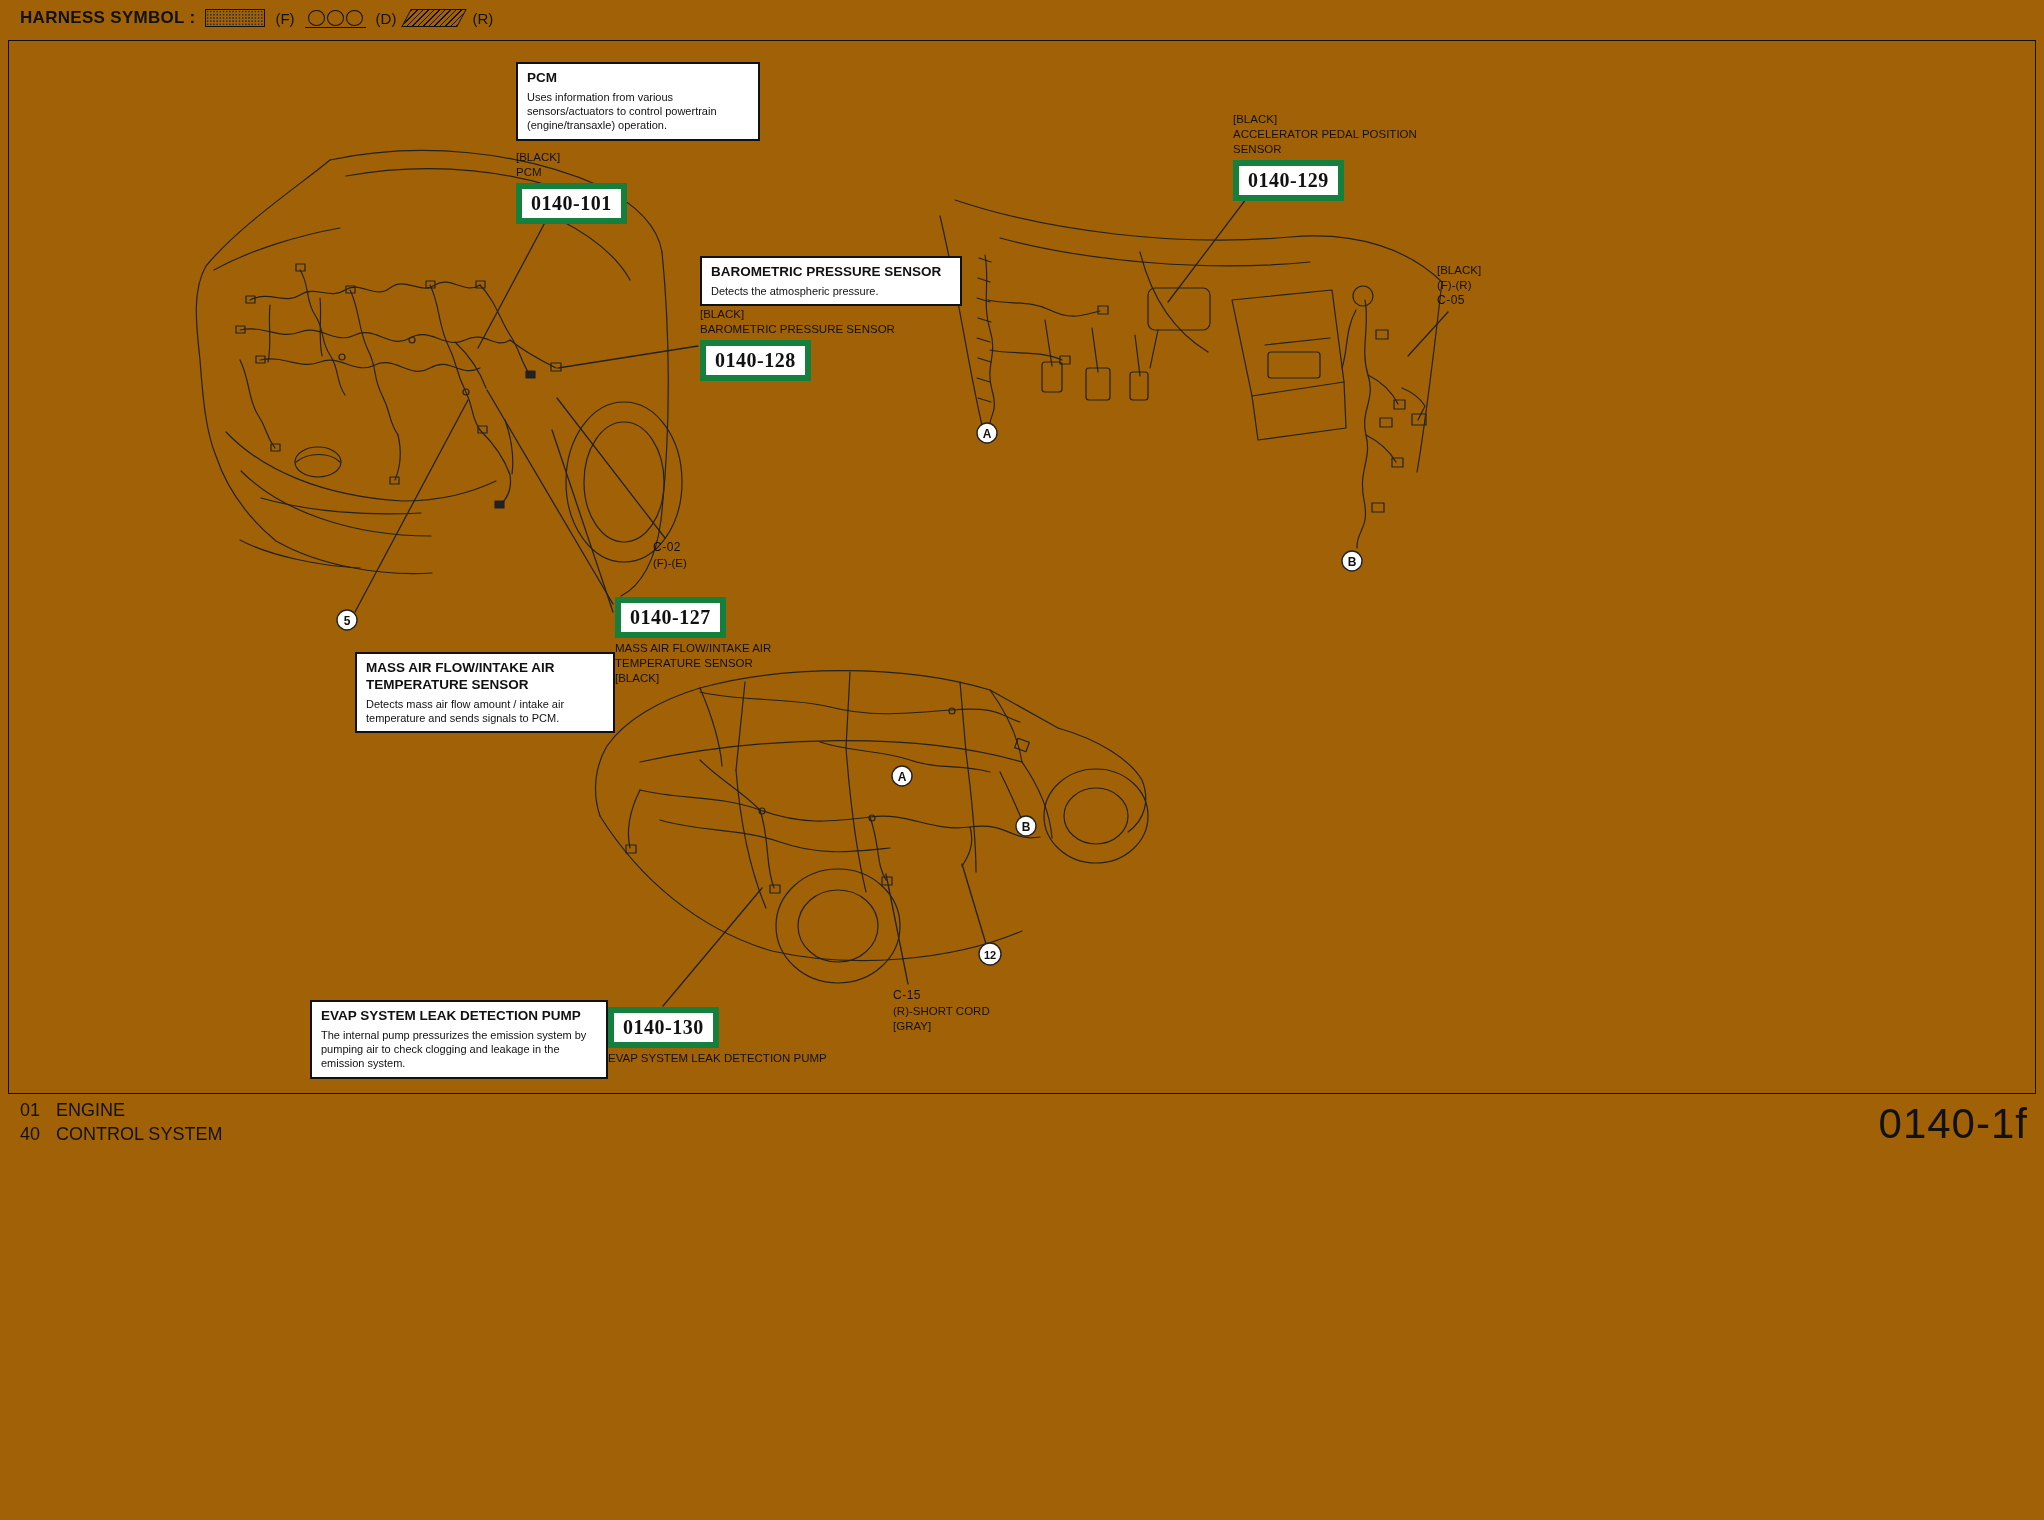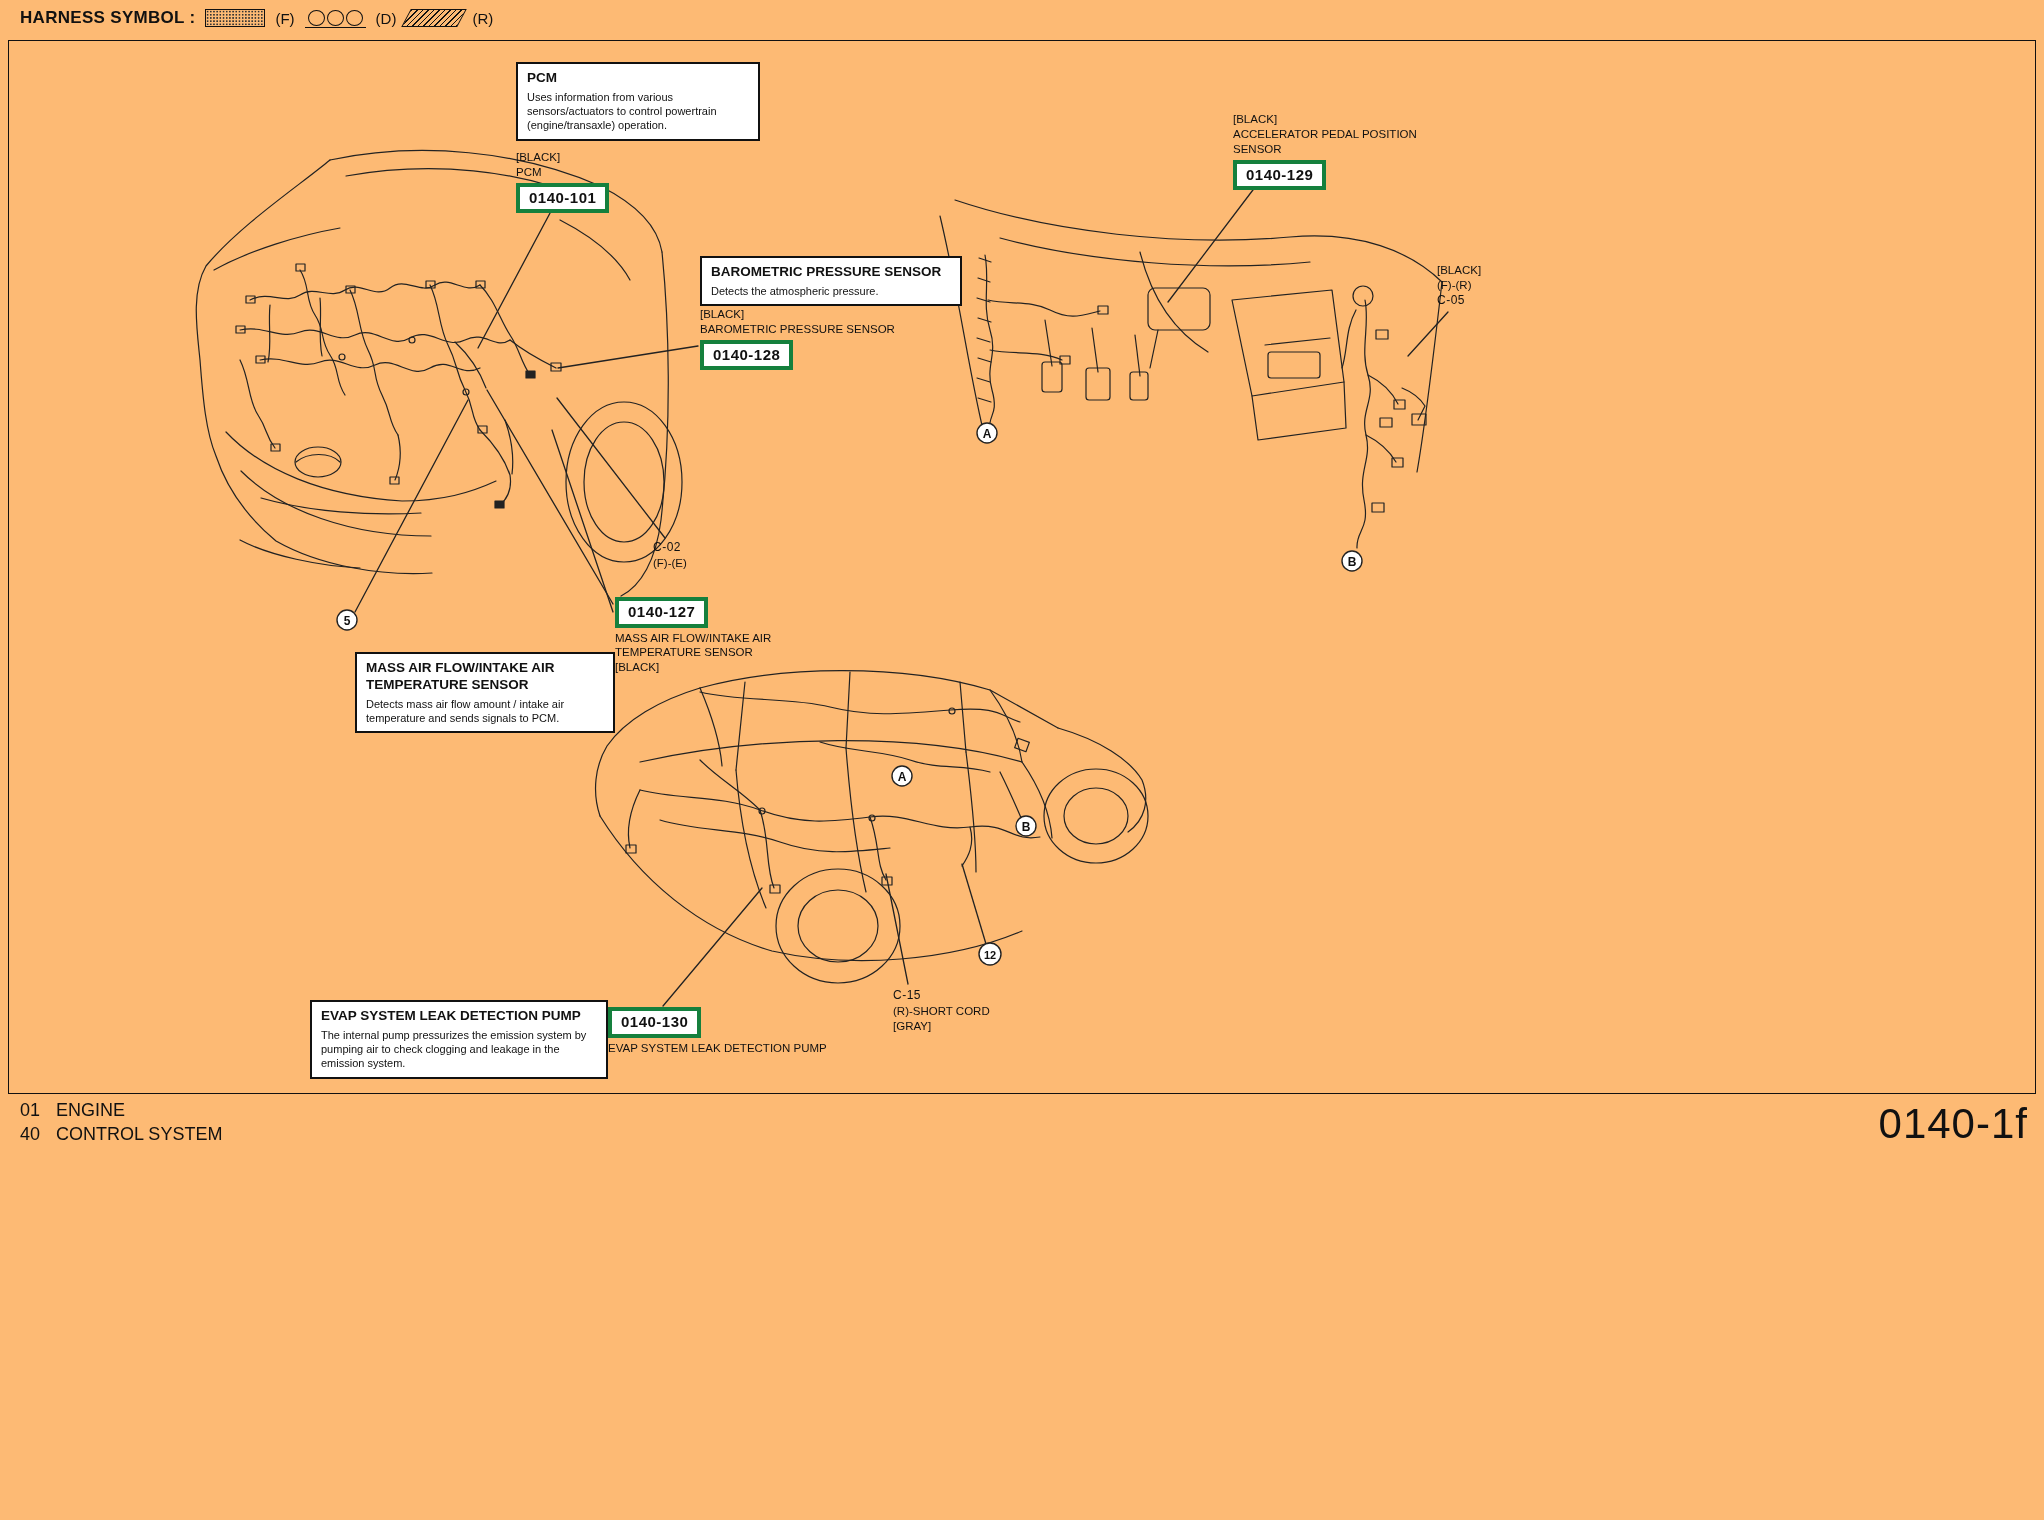--- a/index.html
+++ b/index.html
@@ -1,38 +1,38 @@
 <!DOCTYPE html>
 <html><head>
 <meta charset="utf-8">
 <style>
   html,body{margin:0;padding:0;background:#fff;}
-  .page{position:relative;width:2044px;height:1520px;background:#fdba74;overflow:hidden;
+  .page{position:relative;width:2044px;height:1520px;background:#a16207;overflow:hidden;
         font-family:"Liberation Sans",sans-serif;color:#111;}
   svg.art{position:absolute;left:0;top:0;}
   .frame{position:absolute;left:8px;top:40px;width:2026px;height:1052px;border:1.5px solid #111;}
   
   .header{position:absolute;left:20px;top:8px;display:flex;align-items:center;gap:10px;}
   .header-label{font-size:17px;font-weight:600;letter-spacing:.3px;}
   .sym-label{font-size:15px;}
   .swatch-f{display:inline-block;width:58px;height:16px;border:1px solid #111;
     background-image:radial-gradient(#333 0.8px,transparent 0.9px);background-size:3.2px 3.2px;}
   .swatch-d{display:inline-block;height:18px;border-bottom:1.5px solid #111;padding:0 2px 1px 2px;white-space:nowrap;}
   .swatch-d i{display:inline-block;width:15px;height:14px;border:1.6px solid #111;border-radius:50%;margin:0 1px;vertical-align:middle;}
   .swatch-r{display:inline-block;width:54px;height:16px;border:1px solid #111;transform:skewX(-28deg);
     background-image:repeating-linear-gradient(115deg,#111 0 1.4px,transparent 1.4px 5px);}
   
   .note-box{position:absolute;border:2px solid #111;background:#fff;padding:6px 9px;}
   .note-title{font-size:13.5px;font-weight:bold;line-height:1.25;margin-bottom:3px;}
   .note-body{font-size:11px;line-height:1.3;}
   
   .tag{position:absolute;font-size:11.5px;line-height:1.3;}
   .tag .small{display:block;}
-  .code-box{display:inline-block;border:4px solid #15803d;background:#fff;
-    padding:1px 9px 2px 9px;font-size:15px;font-weight:600;letter-spacing:.5px;margin-top:3px;}
+  .code-box{display:inline-block;border:6px solid #15803d;background:#fff;
+    padding:1px 9px 2px 9px;font-size:20px;font-weight:600;letter-spacing:.5px;margin-top:3px;font-family:Liberation Serif, serif;}
   .code-plain{font-size:12px;letter-spacing:.5px;}
   
   .footer-left{position:absolute;left:20px;top:1098px;font-size:18px;font-weight:normal;line-height:1.35;}
   .footer-left .row{display:flex;gap:16px;}
   .page-code{position:absolute;right:16px;top:1100px;font-size:42px;font-weight:400;letter-spacing:1px;}
 </style>
 </head>
 <body>
 
 <div class="page">

